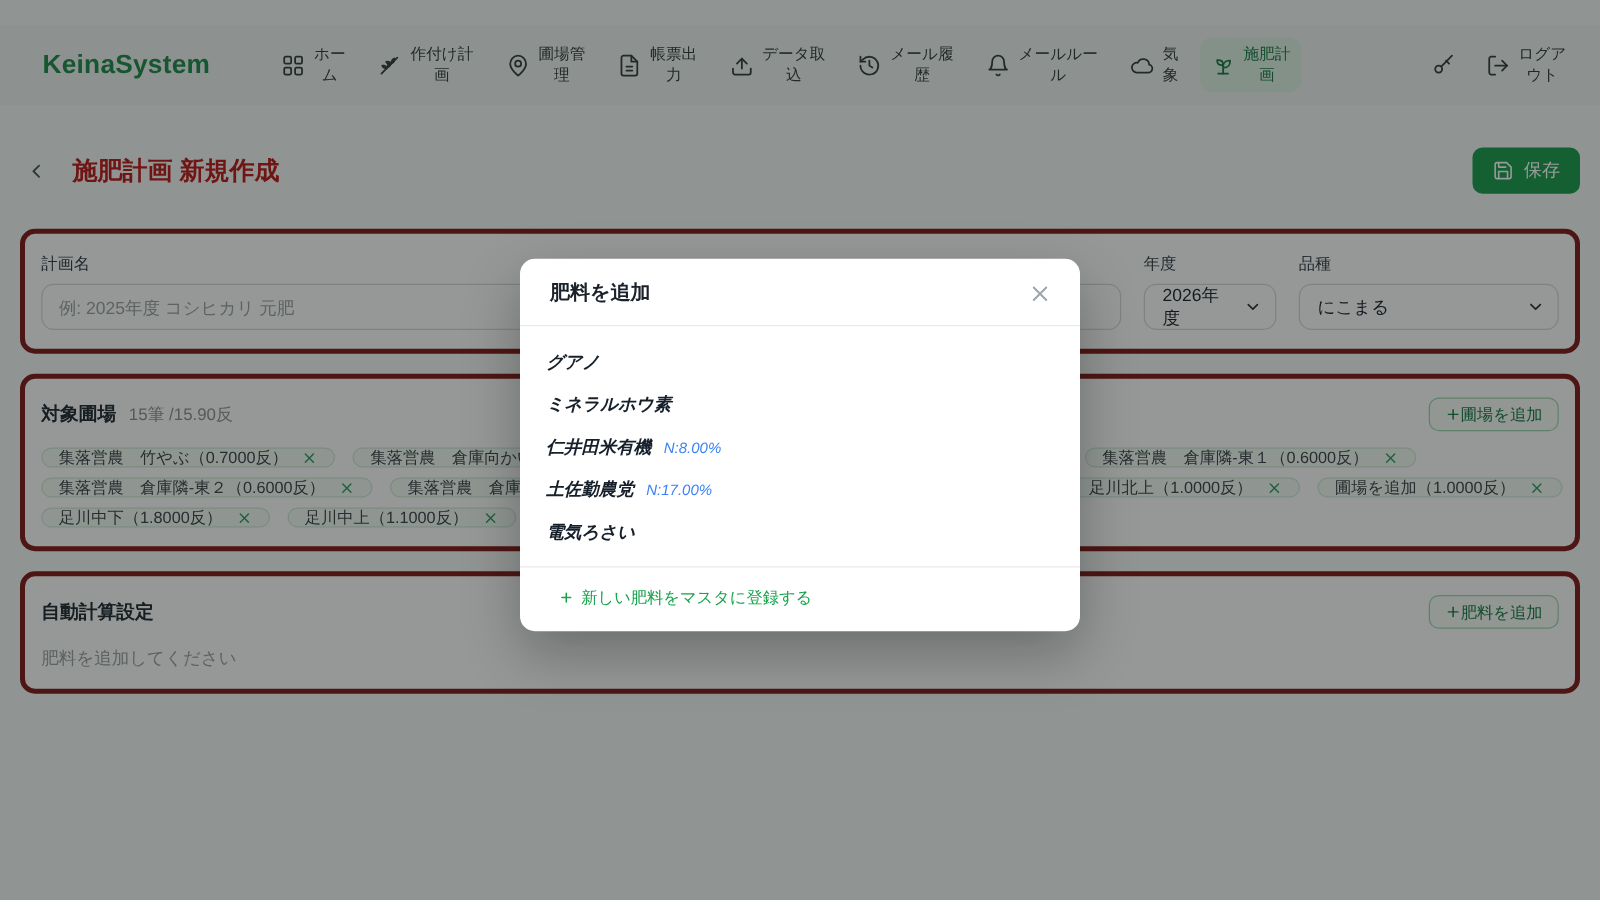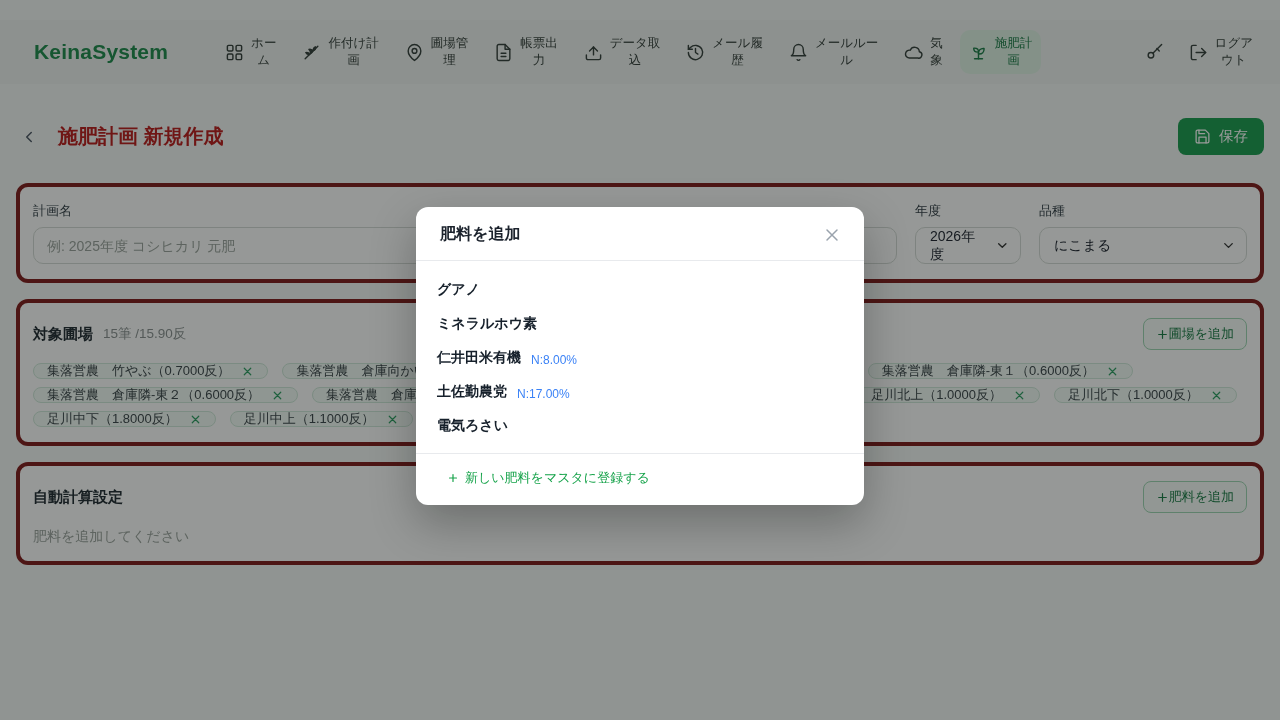--- a/index.html
+++ b/index.html
@@ -51,21 +51,21 @@
             align-items:center; justify-content:space-between; gap:8px;
             padding:0 10px 0 14px; font-size:14px; color:#1f2430; cursor:pointer; background:transparent; }
   .select svg { width:15px; height:15px; color:#333; }
   .w-year { width:106px; }
   .w-variety { width:208px; }
 
   .section-head { display:flex; align-items:center; }
   .section-title { font-weight:bold; font-size:15px; color:#222b33; }
   .section-sub { color:#8a9090; font-size:13.5px; margin-left:10px; }
   .outline-btn { margin-left:auto; border:1px solid #9ed4b2; color:#1b7a45; background:#f4faf6;
-                 border-radius:8px; height:32px; padding:0 12px; font-size:13px;
+                 border-radius:8px; height:27px; padding:0 12px; font-size:13px;
                  display:flex; align-items:center; gap:0; font-family:inherit; cursor:pointer; }
   .outline-btn svg { width:13px; height:13px; }
 
   .chip-rows { margin-top:13px; display:flex; flex-direction:column; gap:8px; }
   .chip-row { display:flex; gap:14px; }
   .chip { display:flex; align-items:center; gap:11px; background:#f0f8f3; border:1px solid #cde6d7;
           border-radius:14px; height:16px; padding:0 13px; font-size:13px; color:#3c464a;
           white-space:nowrap; }
   .chip .x { width:13px; height:13px; color:#2f9e63; cursor:pointer; }
 
@@ -75,21 +75,21 @@
   .overlay { position:fixed; left:0; top:0; width:1280px; height:720px;
              background:rgba(10,14,12,0.42); z-index:10; }
   .modal { position:fixed; left:416px; top:207px; width:448px; z-index:20; background:#ffffff;
            border-radius:12px; box-shadow:0 18px 45px rgba(0,0,0,0.28); overflow:hidden; }
   .modal-head { display:flex; align-items:center; justify-content:space-between;
                 padding:17px 22px 15px 24px; border-bottom:1px solid #e8eaed; }
   .modal-title { font-size:16px; font-weight:bold; color:#1b222c; }
   .close-btn { color:#9aa3ad; cursor:pointer; width:20px; height:20px; }
   .close-btn svg { width:20px; height:20px; }
   .modal-list { padding:12px 0 10px 0; }
-  .modal-item { display:flex; align-items:flex-end; gap:10px; padding:8px 21px; cursor:pointer; }
+  .modal-item { display:flex; align-items:center; gap:10px; padding:8px 21px; cursor:pointer;font-style:italic; }
   .fert-name { font-weight:bold; font-size:14px; color:#16202b; }
   .fert-n { font-size:12px; color:#3b82f6; }
   .modal-foot { border-top:1px solid #e8eaed; padding:15px 21px 18px 31px; }
   .add-link { color:#16a34a; font-size:13px; display:flex; align-items:center; gap:6px; cursor:pointer; }
   .add-link svg { width:12px; height:12px; }
 </style>
 </head>
 <body>
 
 <header class="topnav">
@@ -320,21 +320,21 @@
             <path d="M18 6L6 18M6 6l12 12"></path>
           </svg>
         </span>
       <span class="chip">
           <span>足川北上（1.0000反）</span>
           <svg class="x" viewBox="0 0 24 24" fill="none" stroke="currentColor" stroke-width="2.2" stroke-linecap="round">
             <path d="M18 6L6 18M6 6l12 12"></path>
           </svg>
         </span>
       <span class="chip">
-          <span>足川北下（1.0000反）</span>
+          <span>圃場を追加（1.0000反）</span>
           <svg class="x" viewBox="0 0 24 24" fill="none" stroke="currentColor" stroke-width="2.2" stroke-linecap="round">
             <path d="M18 6L6 18M6 6l12 12"></path>
           </svg>
         </span>
     </div>
     <div class="chip-row">
       <span class="chip">
           <span>足川中下（1.8000反）</span>
           <svg class="x" viewBox="0 0 24 24" fill="none" stroke="currentColor" stroke-width="2.2" stroke-linecap="round">
             <path d="M18 6L6 18M6 6l12 12"></path>

